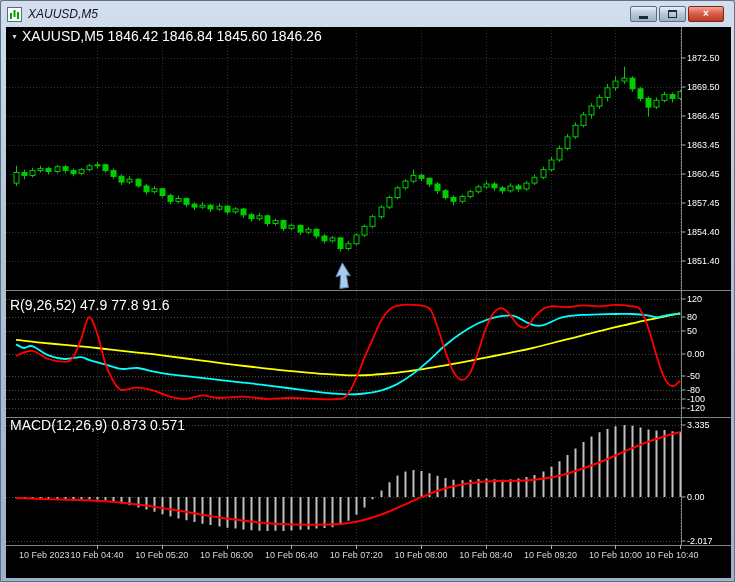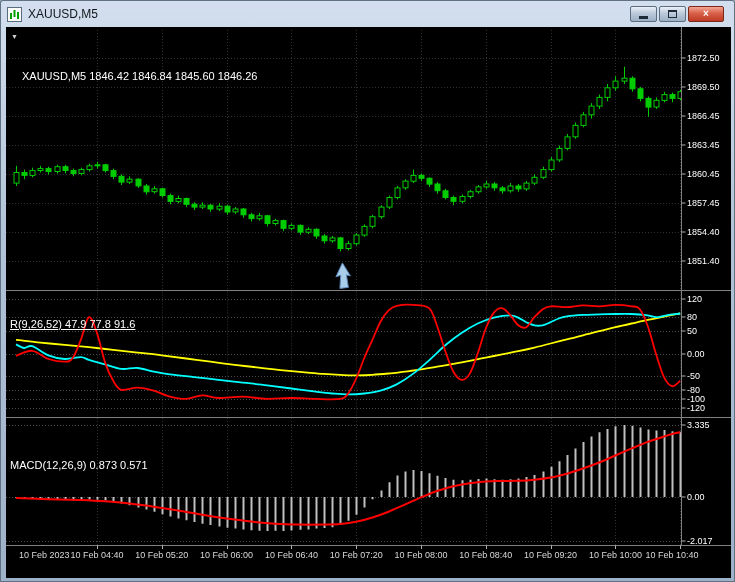--- a/index.html
+++ b/index.html
@@ -5,31 +5,31 @@
   html,body{margin:0;padding:0;background:#8fa2b6;}
   *{box-sizing:border-box;}
   .window{
     position:relative;width:735px;height:582px;
     background:linear-gradient(180deg,#d3dfee 0%,#b3c4d8 40%,#9db1c8 100%);
     border:1px solid #5f7183;border-radius:3px 3px 0 0;
     font-family:"Liberation Sans",sans-serif;overflow:hidden;
   }
   .titlebar{position:absolute;left:0;top:0;width:100%;height:26px;display:flex;align-items:center;padding:0 6px;}
   .app-icon{width:15px;height:15px;display:inline-block;flex:0 0 auto;}
-  .title{font-size:12px;color:#10161d;margin-left:6px;white-space:nowrap;}
+  .title{font-size:12px;color:#10161d;margin-left:6px;white-space:nowrap;font-style:italic;}
   .win-buttons{margin-left:auto;display:flex;gap:2px;align-items:flex-start;padding-right:4px;}
   .wbtn{width:27px;height:16px;border:1px solid #5c6e80;border-radius:2px;
     background:linear-gradient(#eaf0f7,#bccadb 45%,#9db0c4);
     display:flex;align-items:center;justify-content:center;color:#1d2a38;cursor:default;}
   .wbtn.close{width:36px;background:linear-gradient(#f2a695,#d96049 45%,#bd3a24);border-color:#7c2817;color:#fff;font-weight:bold;font-size:10px;line-height:10px;}
   .glyph-min{display:inline-block;width:9px;height:3px;background:#1d2a38;margin-top:7px;}
   .glyph-max{display:inline-block;width:9px;height:8px;border:1px solid #1d2a38;border-top-width:2px;background:transparent;}
   .chart-area{position:absolute;left:5px;top:26px;width:725px;height:551px;background:#000;}
   .chart-area svg{display:block;}
-  .overlay{position:absolute;color:#fff;font-size:11px;line-height:11px;white-space:nowrap;z-index:3;margin-top:40px;}
+  .overlay{position:absolute;color:#fff;font-size:14px;line-height:11px;white-space:nowrap;z-index:3;}
   .dd{position:absolute;left:5px;top:6px;font-size:7px;color:#cfcfcf;z-index:3;}
   .hit{position:absolute;z-index:4;background:transparent;}
   .hit-price{right:0;top:0;width:49px;height:518px;}
   .hit-time{left:0;bottom:0;width:725px;height:33px;}
 </style>
 </head>
 <body>
 
 <div class="window">
   <div class="titlebar">
@@ -446,18 +446,18 @@
           <text fill="#d8d8d8" font-size="9px" font-family="&quot;Liberation Sans&quot;, sans-serif" x="350.2" y="531" text-anchor="middle">10 Feb 07:20</text>
           <text fill="#d8d8d8" font-size="9px" font-family="&quot;Liberation Sans&quot;, sans-serif" x="415" y="531" text-anchor="middle">10 Feb 08:00</text>
           <text fill="#d8d8d8" font-size="9px" font-family="&quot;Liberation Sans&quot;, sans-serif" x="479.79999999999995" y="531" text-anchor="middle">10 Feb 08:40</text>
           <text fill="#d8d8d8" font-size="9px" font-family="&quot;Liberation Sans&quot;, sans-serif" x="544.6" y="531" text-anchor="middle">10 Feb 09:20</text>
           <text fill="#d8d8d8" font-size="9px" font-family="&quot;Liberation Sans&quot;, sans-serif" x="609.4" y="531" text-anchor="middle">10 Feb 10:00</text>
           <text fill="#d8d8d8" font-size="9px" font-family="&quot;Liberation Sans&quot;, sans-serif" x="666.1" y="531" text-anchor="middle">10 Feb 10:40</text>
         </g>
       </svg>
     <span class="dd">▼</span>
     <div class="overlay" style="left:16px;top:4px;">XAUUSD,M5 1846.42 1846.84 1845.60 1846.26</div>
-    <div class="overlay" style="left:4px;top:252px;text-decoration:underline;">R(9,26,52) 47.9 77.8 91.6</div>
+    <div class="overlay" style="left:4px;top:273px;">R(9,26,52) 47.9 77.8 91.6</div>
     <div class="overlay" style="left:4px;top:393px;">MACD(12,26,9) 0.873 0.571</div>
     <div class="hit hit-price"></div>
     <div class="hit hit-time"></div>
   </div>
 </div>
 
 </body></html>

